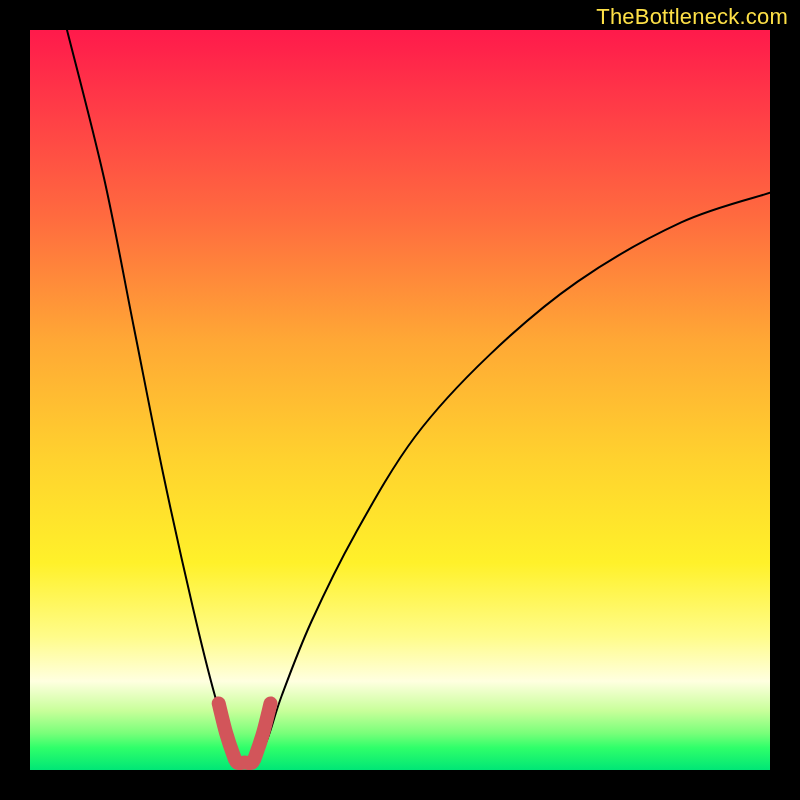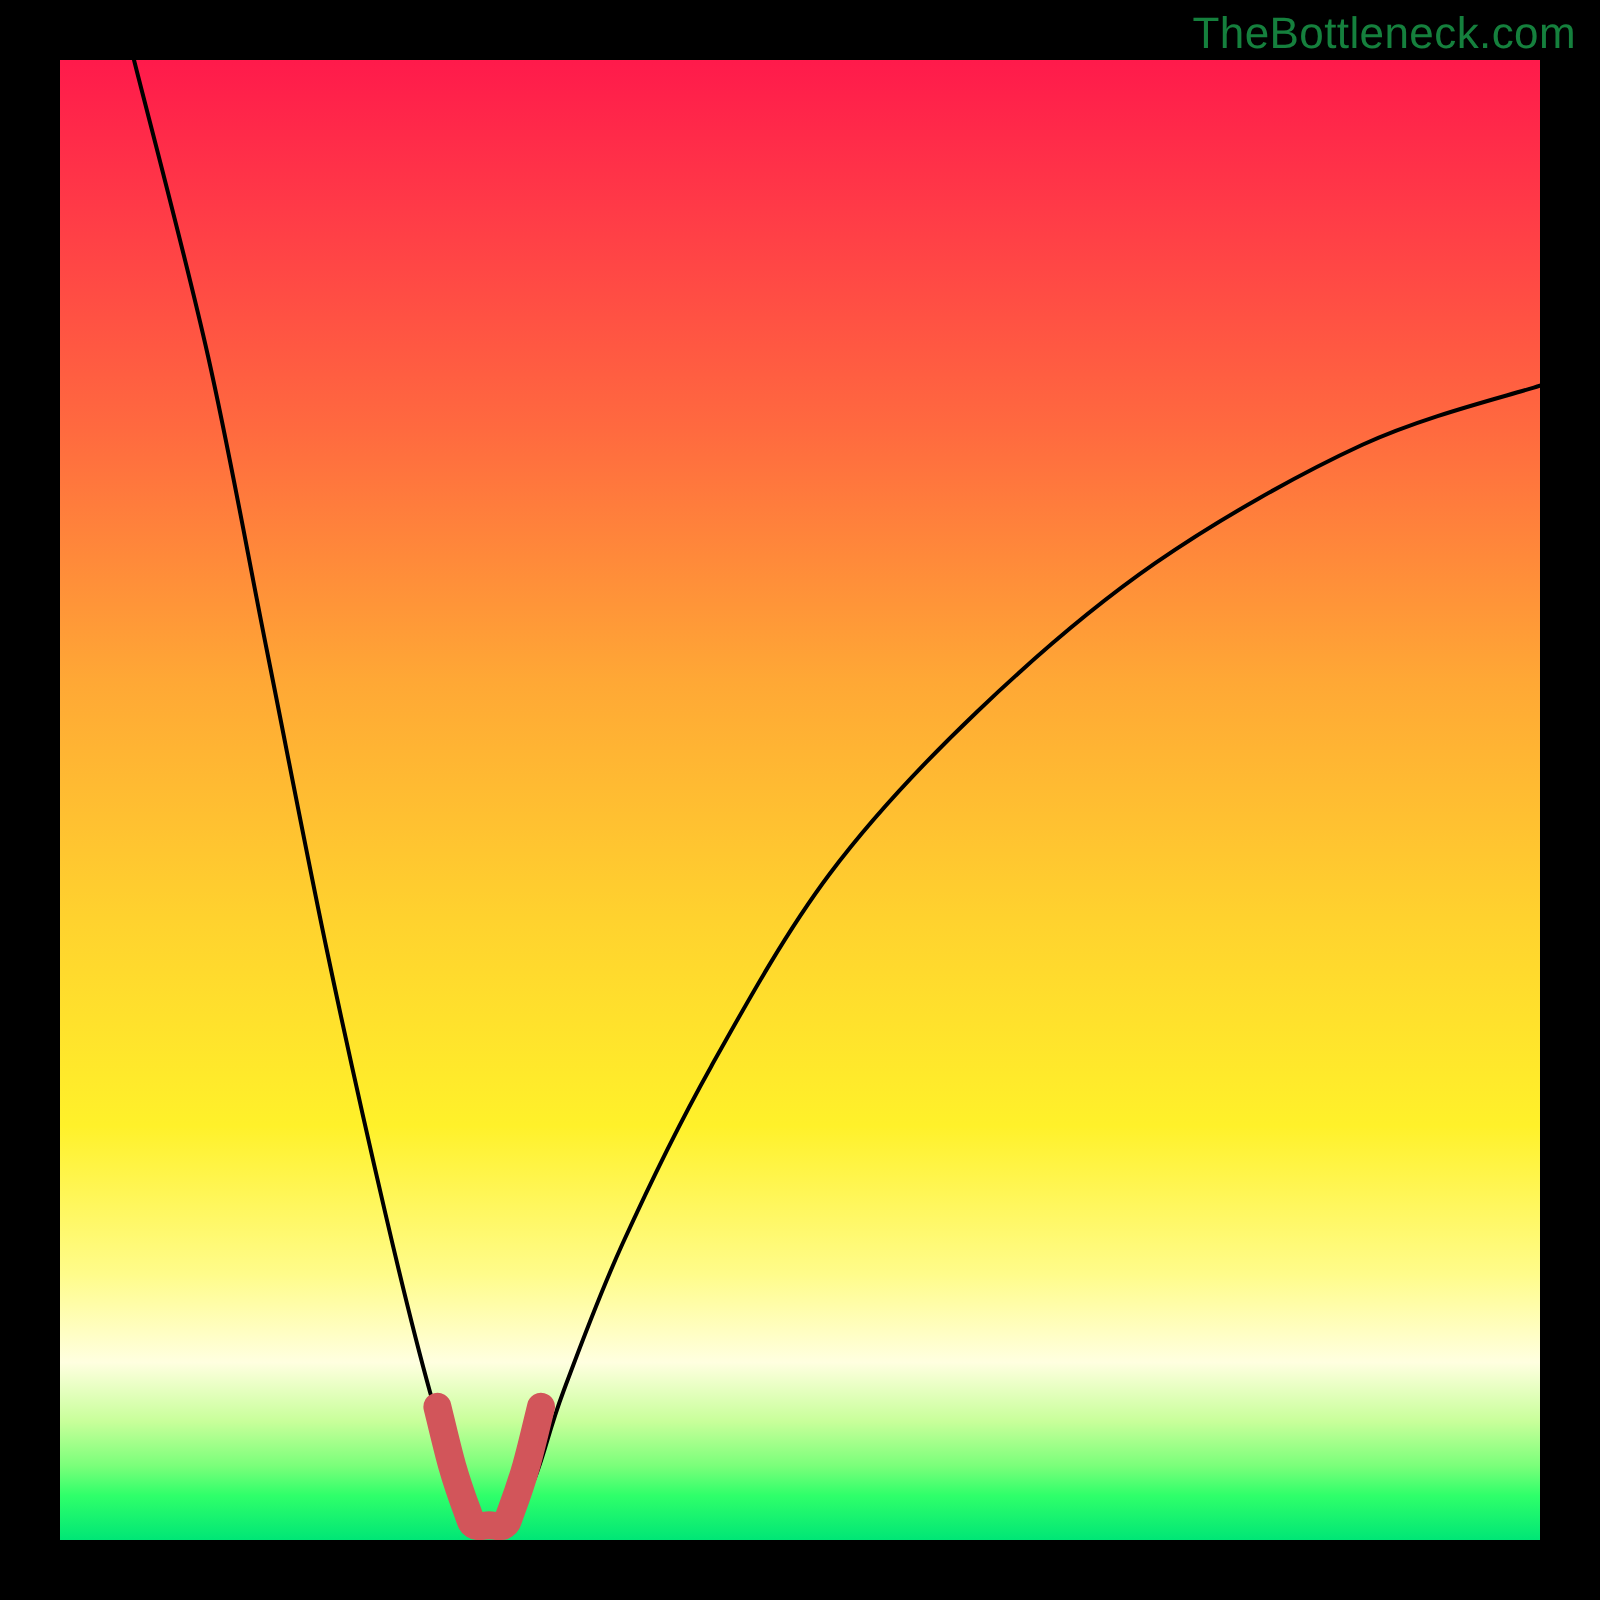--- a/index.html
+++ b/index.html
@@ -39,21 +39,21 @@
     );
   }
   svg.curve {
     position: absolute;
     inset: 0;
   }
   .watermark {
     position: absolute;
     top: 4px;
     right: 12px;
-    color: #15803d;
+    color: #fde047;
     font-size: 22px;
     letter-spacing: 0.2px;
     user-select: none;
   }
 </style>
 </head>
 <body>
 
 <div class="watermark">TheBottleneck.com</div>
 

